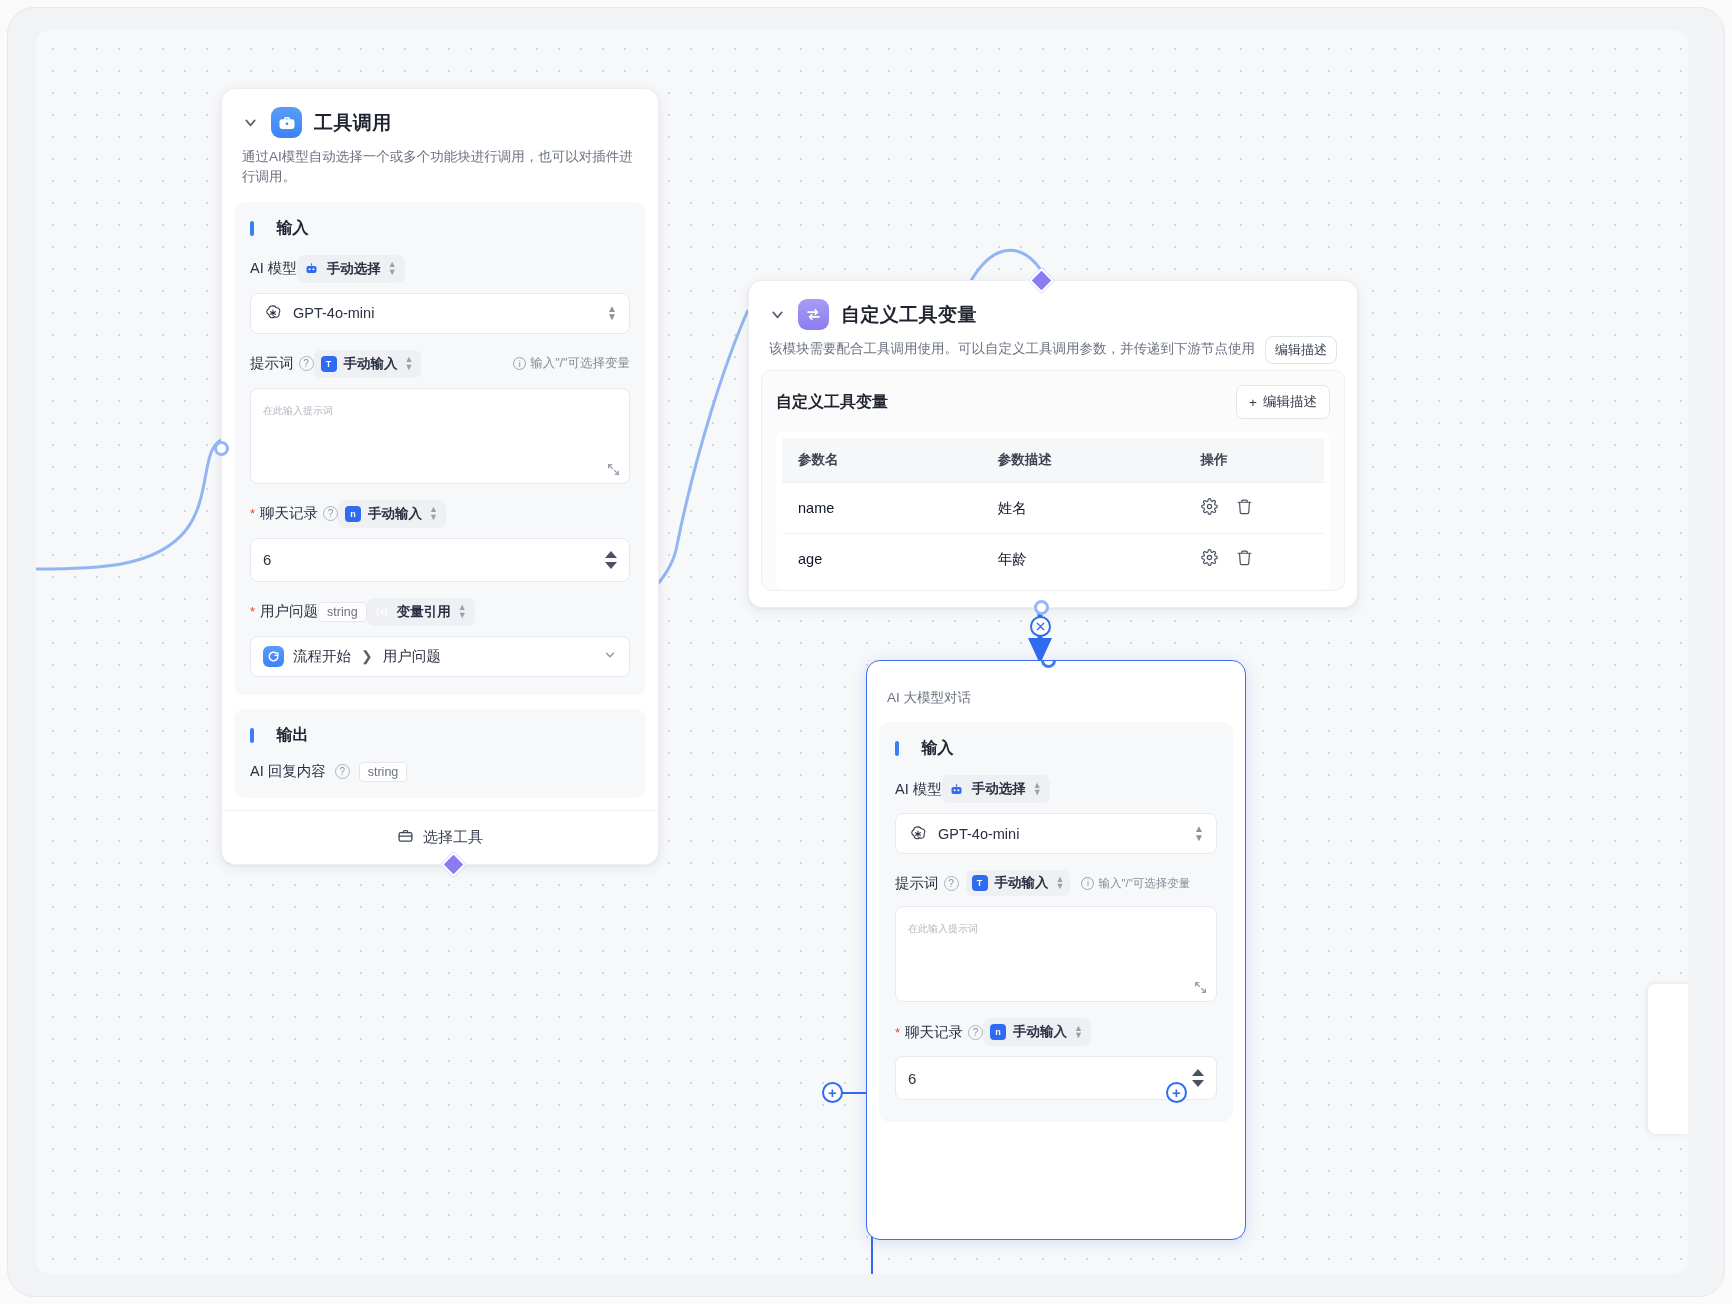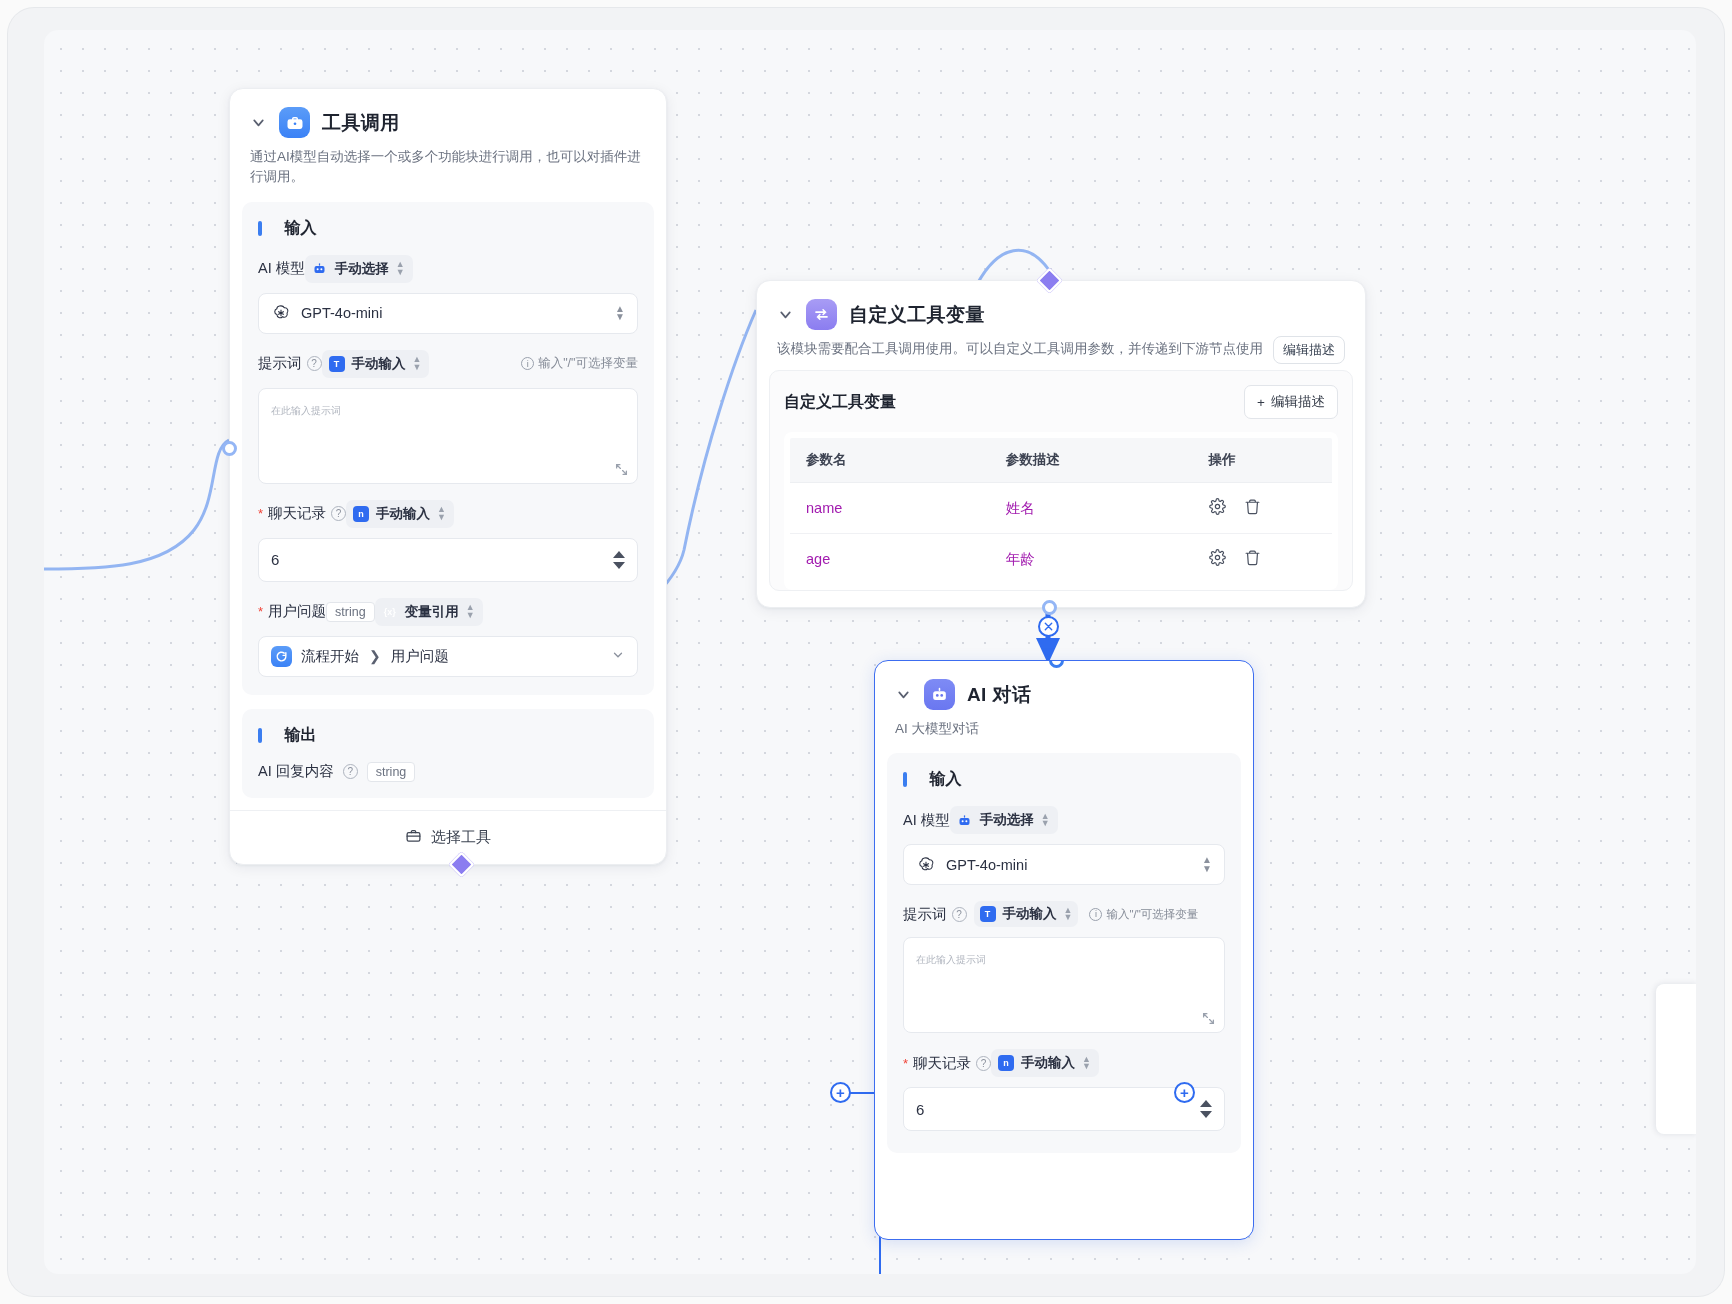--- a/index.html
+++ b/index.html
@@ -18,21 +18,21 @@
   .frame-outer {
     position: absolute;
     left: 8px; top: 8px;
     width: 1716px; height: 1288px;
     border-radius: 26px;
     background: #f2f3f5;
     box-shadow: 0 0 0 1px #e6e8eb;
   }
   .canvas {
     position: absolute;
-    left: 44px; top: 30px;
+    left: 36px; top: 30px;
     width: 1652px; height: 1244px;
     border-radius: 14px;
     overflow: hidden;
     background-color: #f7f8fa;
     background-image: radial-gradient(circle, #d4d7de 1.1px, transparent 1.2px);
     background-size: 22px 22px;
     background-position: 6px 8px;
   }
   .edge-layer { position: absolute; inset: 0; pointer-events: none; }
 
@@ -210,21 +210,21 @@
     background: #fff; border: 1px solid #e2e5ea; border-radius: 7px;
     padding: 7px 12px; cursor: pointer; display: inline-flex; align-items: center; gap: 6px;
   }
   table.vtable { width: 100%; border-collapse: collapse;
     border: 6px solid #6d28d9; border-radius: 8px; overflow: hidden; background: #fff; }
   table.vtable th {
     background: #f6f7f9; text-align: left; font-size: 13.5px; font-weight: 700;
     color: #3d4352; padding: 13px 16px; border-bottom: 1px solid #edeff2;
   }
   table.vtable td {
-    font-size: 14.5px; color: #a21caf; padding: 15px 16px;
+    font-size: 14.5px; color: #0f172a; padding: 15px 16px;
     border-bottom: 1px solid #f0f1f4;
   }
   table.vtable tr:last-child td { border-bottom: none; }
   .act-cell { display: flex; gap: 18px; align-items: center; color: #4a5160; }
   .act-cell svg { cursor: pointer; }
 
   
   .h-dot {
     position: absolute; width: 15px; height: 15px; border-radius: 50%;
     background: #fff; border: 3px solid #94b6f5; z-index: 6;
@@ -520,36 +520,20 @@
     </div>
 
     <div class="h-close" style="left:994px; top:586px;">
       <svg viewBox="0 0 24 24" width="11" height="11" fill="none" stroke="#2f6bf0" stroke-width="3" stroke-linecap="round">
           <path d="M5 5l14 14M19 5L5 19"></path>
         </svg>
     </div>
 
     <div class="node selected" style="left:830px; top:630px; width:380px; height:580px; overflow:hidden;">
       <div class="node-head">
-        <div class="node-title-row">
-          <span class="chev">
-            <svg viewBox="0 0 24 24" width="17" height="17" fill="none" stroke="currentColor" stroke-width="2.4" stroke-linecap="round" stroke-linejoin="round">
-                <polyline points="6 9 12 16 18 9"></polyline>
-              </svg>
-          </span>
-          <span class="node-icon icon-indigo">
-            <svg viewBox="0 0 24 24" width="19" height="19" fill="#fff">
-                <rect x="4" y="8" width="16" height="11" rx="3.2"></rect>
-                <circle cx="9.2" cy="13.2" r="1.7" fill="#6a77f0"></circle>
-                <circle cx="14.8" cy="13.2" r="1.7" fill="#6a77f0"></circle>
-                <rect x="11" y="3.6" width="2" height="4" rx="1"></rect>
-              </svg>
-          </span>
-          <span class="node-title">AI 对话</span>
-        </div>
         <div class="node-desc">
           <span class="txt">AI 大模型对话</span>
         </div>
       </div>
 
       <div class="panel">
         <div class="sec-title">
           <span class="sec-bar"></span>
           <span>输入</span>
         </div>

